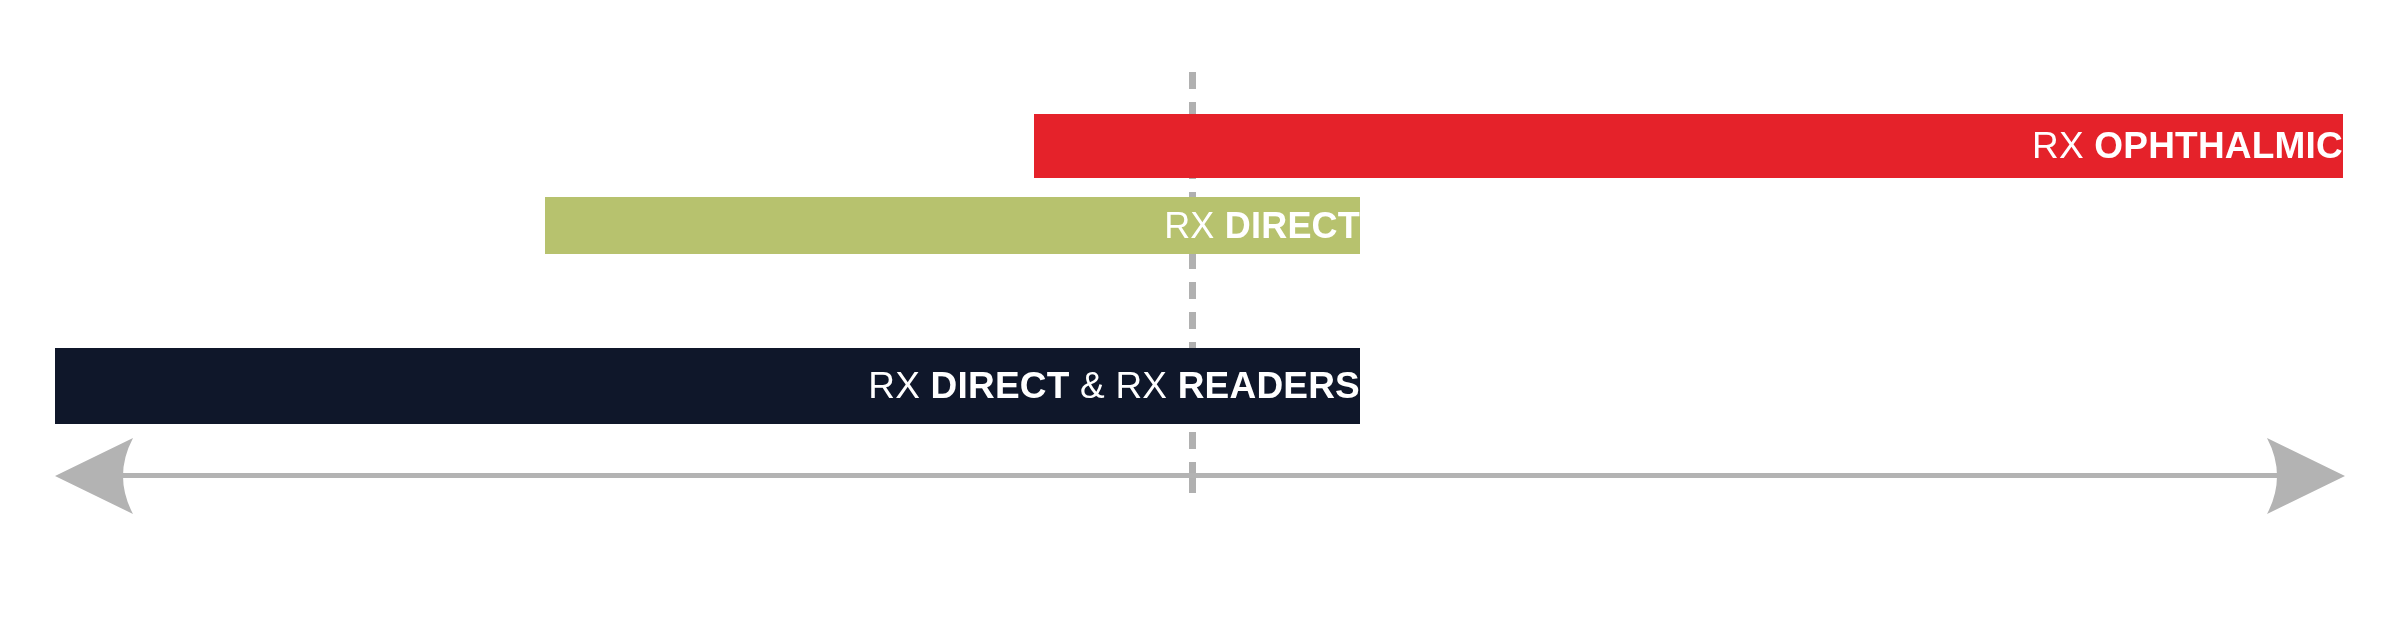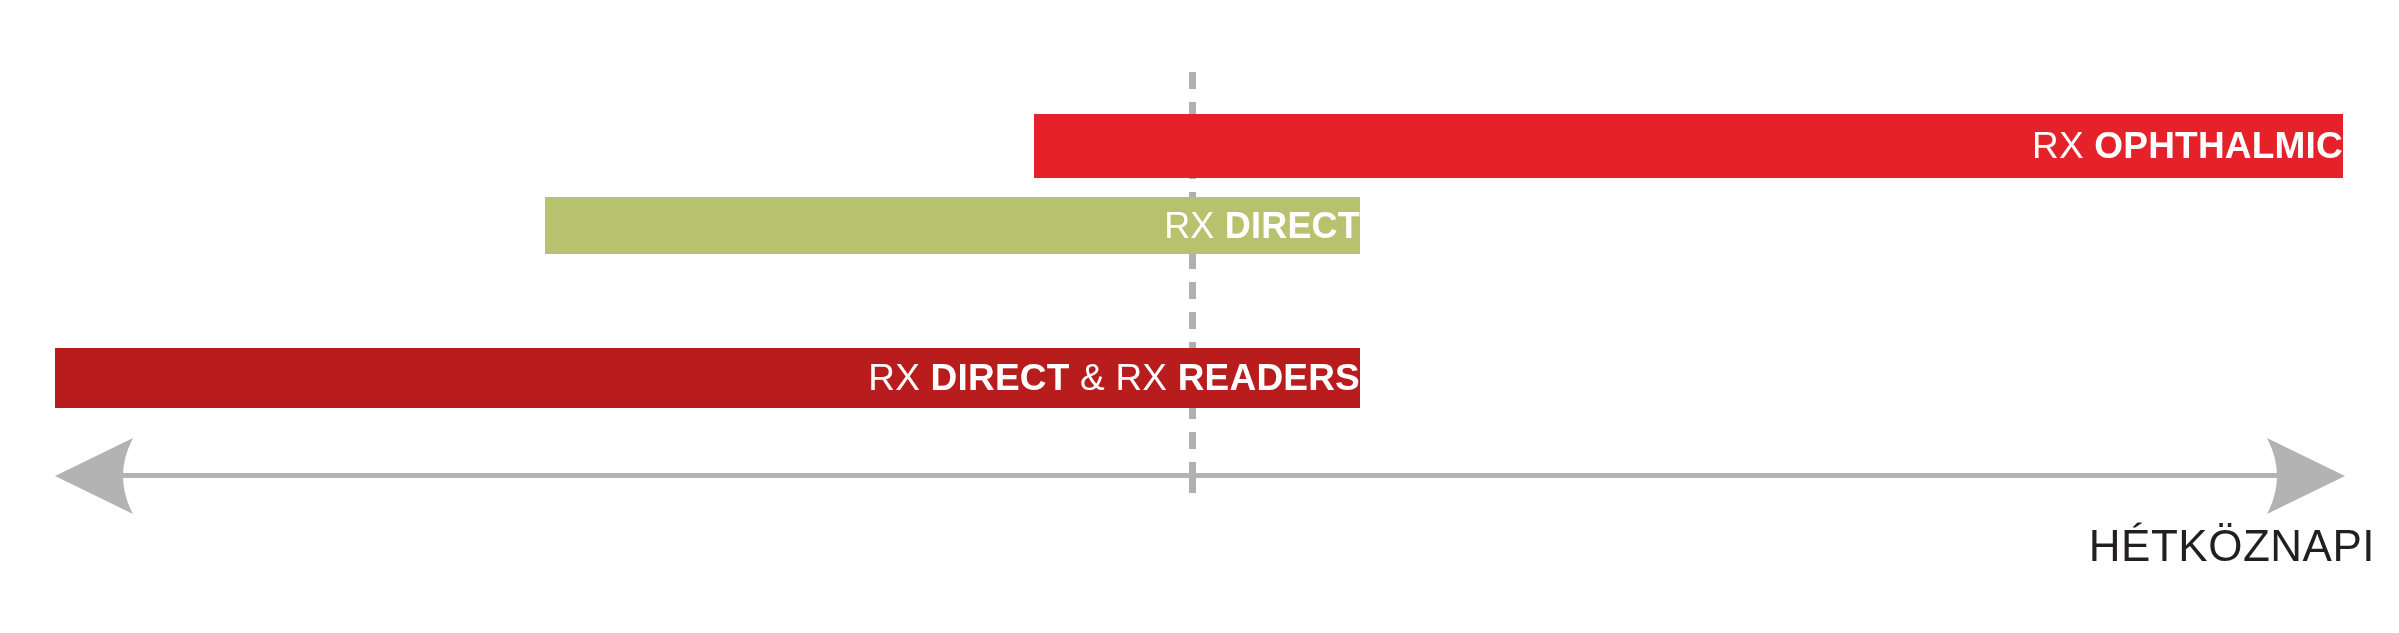--- a/index.html
+++ b/index.html
@@ -88,36 +88,35 @@
   </div>
 
   <div class="bar" style="left:545px; top:197px; width:815px; height:57px; background:#b7c26e; font-size:36px;">
     <span class="label">
       <span class="lt">RX</span> 
       <span class="bd">DIRECT</span>
     </span>
   </div>
 
 
-  <div class="bar" style="left:55px; top:348px; width:1305px; height:60px; background:#b91c1c; font-size:37px;justify-content:flex-end;">
+  <div class="bar" style="left:55px; top:348px; width:1305px; height:76px; background:#0f172a; font-size:37px;justify-content:flex-end;">
     <span class="label">
       <span class="lt">RX</span> 
       <span class="bd">DIRECT</span> 
       <span class="amp">&amp;</span> 
       <span class="lt">RX</span> 
       <span class="bd">READERS</span>
     </span>
   </div>
 
   <div class="axis-line" style="left:122px; top:473px; width:2190px;"></div>
 
   <svg class="axis-arrow" style="left:55px; top:438px;" width="80" height="76" viewBox="0 0 80 76">
     <path d="M0,38 L78,0 Q58,38 78,76 Z" fill="#b3b3b3"></path>
   </svg>
 
   <svg class="axis-arrow" style="left:2265px; top:438px;" width="80" height="76" viewBox="0 0 80 76">
     <path d="M80,38 L2,0 Q22,38 2,76 Z" fill="#b3b3b3"></path>
   </svg>
 
 
-  <div class="caption" style="right:24px; top:521px; font-size:44px;">HÉTKÖZNAPI</div>
 
 </div>
 
 </body></html>

